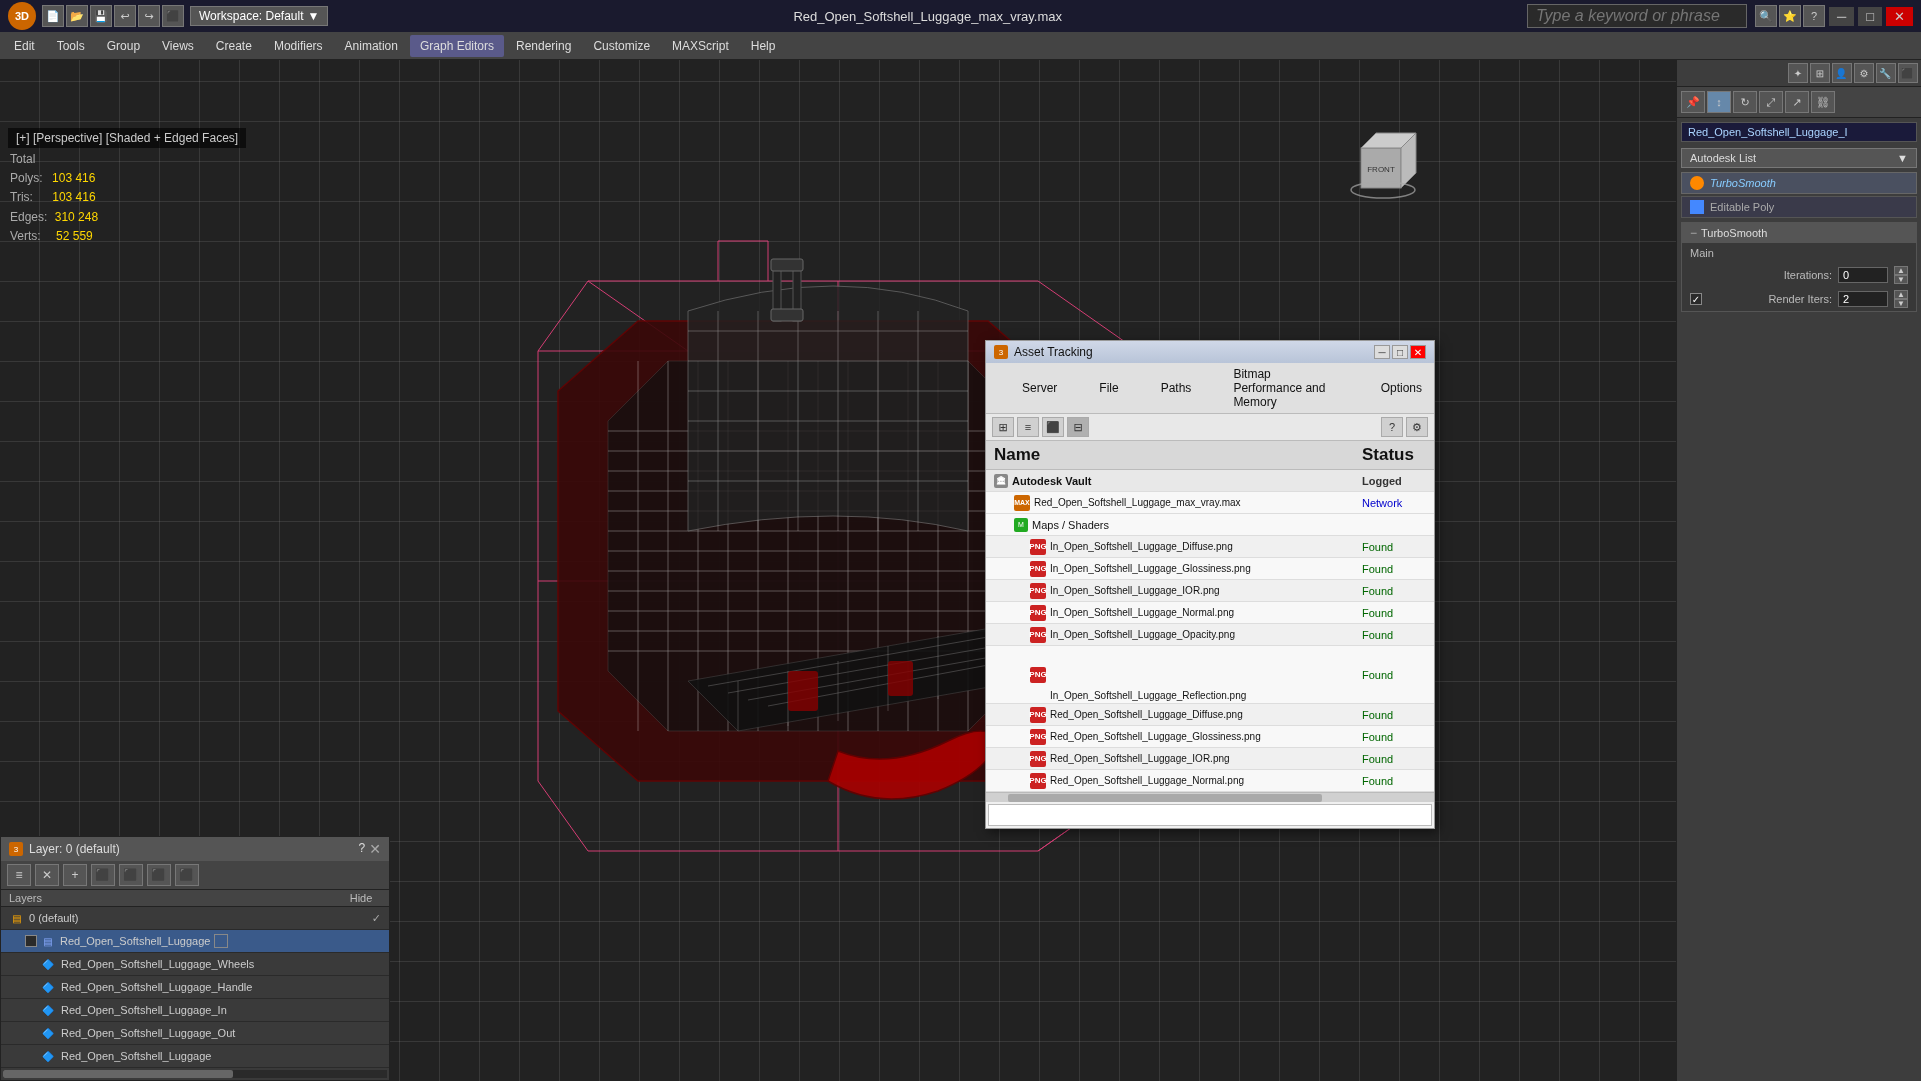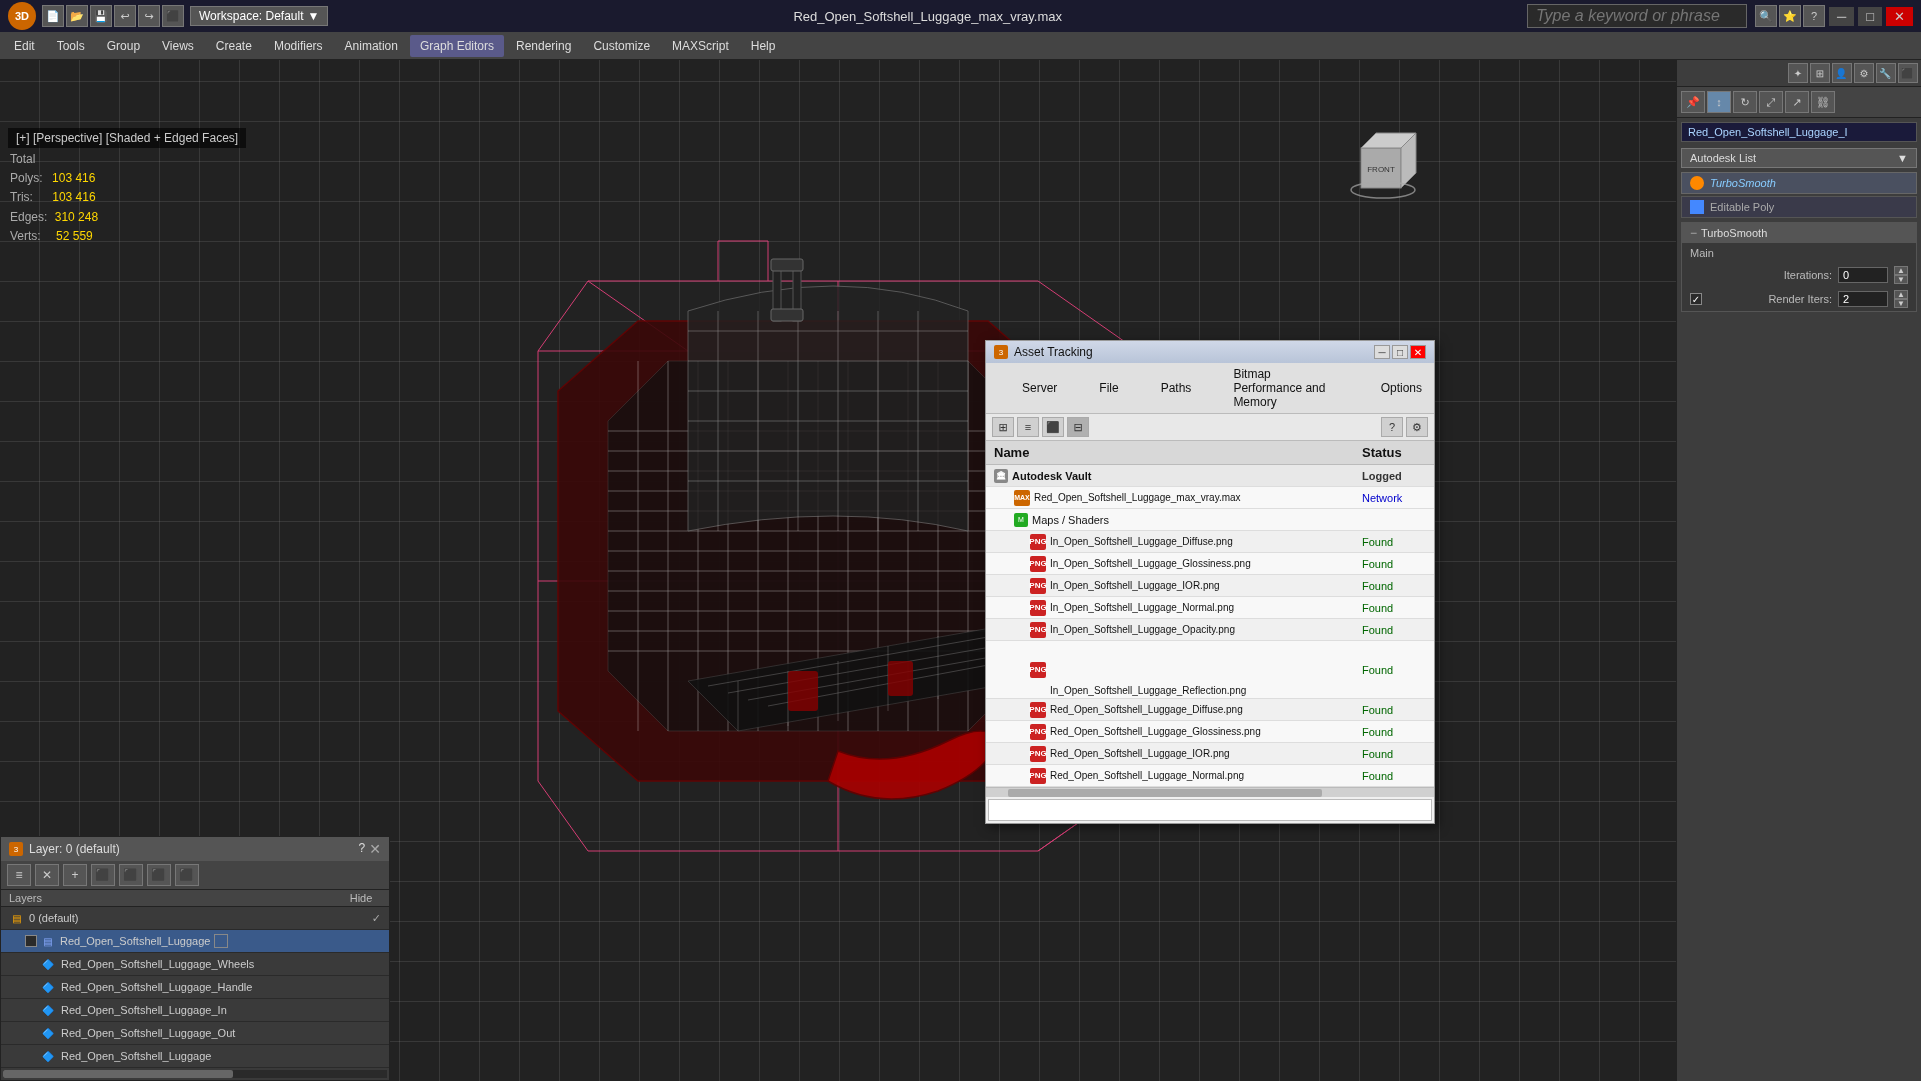--- a/index.html
+++ b/index.html
@@ -344,21 +344,21 @@
       justify-content: center;
       font-size: 11px;
       color: #333;
     }
 
     .ap-table-header {
       display: flex;
       align-items: center;
       background: #d8d8d8;
       border-bottom: 1px solid #bbb;
-      font-size: 13px;
+      font-size: 17px;
       color: #111;
       font-weight: bold;
     }
     .ap-col-name { flex: 1; padding: 4px 8px; }
     .ap-col-status { width: 80px; padding: 4px 8px; text-align: left; }
 
     .ap-table-body { max-height: 400px; overflow-y: auto; }
     .ap-row {
       display: flex;
       align-items: center;

